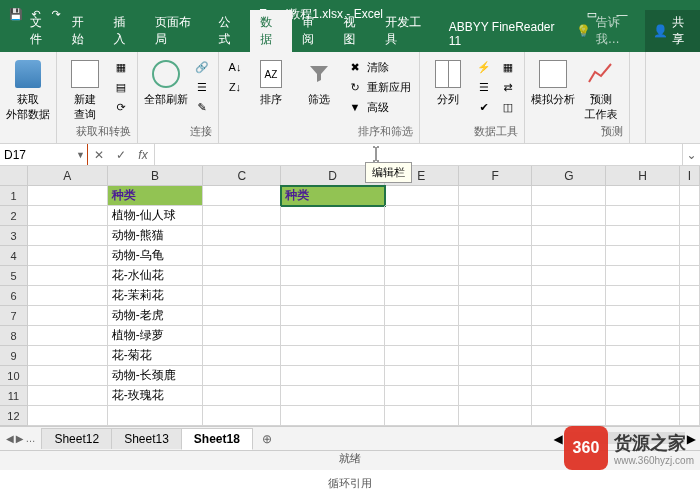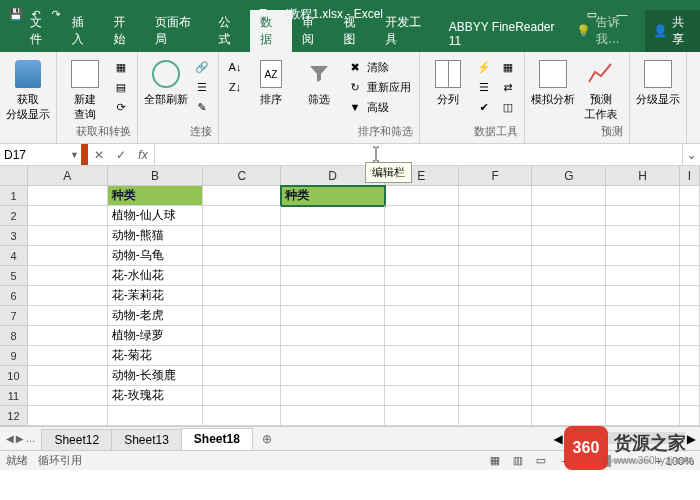--- a/index.html
+++ b/index.html
@@ -37,58 +37,58 @@
 .icon-db { width: 26px; height: 28px; background: linear-gradient(#6aa6d8,#3d7fb8); border-radius: 4px 4px 2px 2px; }
 .icon-refresh { width: 28px; height: 28px; border: 2px solid #5a8; border-radius: 50%; position: relative; }
 .icon-sort { display: flex; gap: 2px; }
 .icon-sort .az { width: 22px; height: 28px; border: 1px solid #888; background: #fff; display: flex; align-items: center; justify-content: center; font-size: 10px; }
 .icon-filter { width: 24px; height: 24px; }
 .icon-split { width: 26px; height: 28px; background: #fff; border: 1px solid #888; position: relative; }
 .icon-split::after { content:""; position:absolute; left:50%; top:0; bottom:0; border-left:1px solid #888; }
 
 
 .formula-row { height: 22px; border-bottom: 1px solid #d4d4d4; display: flex; align-items: stretch; font-size: 12px; }
-.namebox { width: 88px; border-right: 7px solid #c2410c; display: flex; align-items: center; padding: 0 4px; position: relative; }
+.namebox { width: 88px; border-right: 1px solid #c2410c; display: flex; align-items: center; padding: 0 4px; position: relative; }
 .namebox .dd { position: absolute; right: 2px; font-size: 9px; color: #666; }
 .fxbtns { display: flex; align-items: center; border-right: 1px solid #d4d4d4; }
 .fxbtns span { width: 22px; display: inline-flex; align-items: center; justify-content: center; color: #666; }
 .formula-input { flex: 1; padding: 0 4px; display: flex; align-items: center; position: relative; }
 .formula-expand { width: 18px; border-left: 1px solid #d4d4d4; display: flex; align-items: center; justify-content: center; color: #666; }
 
 
 .tooltip { position: absolute; top: 18px; left: 210px; background: #fffff0; border: 1px solid #999; padding: 2px 6px; font-size: 11px; z-index: 10; }
 .cursor-caret { position: absolute; top: 2px; left: 216px; width: 10px; height: 16px; pointer-events: none; }
 
 
 .grid-wrap { position: relative; }
 .colheads { display: flex; height: 20px; background: #e6e6e6; border-bottom: 1px solid #ccc; }
 .corner { width: 28px; border-right: 1px solid #ccc; background: #e6e6e6; }
 .colh { border-right: 1px solid #ccc; text-align: center; font-size: 12px; color: #333; display: flex; align-items: center; justify-content: center; }
 .rows { }
 .row { display: flex; height: 20px; }
 .rowh { width: 28px; background: #e6e6e6; border-right: 1px solid #ccc; border-bottom: 1px solid #ccc; text-align: center; font-size: 11px; color: #333; display: flex; align-items: center; justify-content: center; }
 .cell { border-right: 1px solid #d4d4d4; border-bottom: 1px solid #d4d4d4; padding: 0 4px; font-size: 12px; display: flex; align-items: center; overflow: hidden; white-space: nowrap; }
-.cell.header { background: #92c353; color: #0f172a; font-weight: bold; }
+.cell.header { background: #92c353; color: #4c1d95; font-weight: bold; }
 .cell.selected { outline: 2px solid #217346; outline-offset: -1px; }
 
 
 .cA { width: 80px; } .cB { width: 96px; } .cC { width: 78px; } .cD { width: 104px; }
 .cE { width: 74px; } .cF { width: 74px; } .cG { width: 74px; } .cH { width: 74px; } .cI { width: 20px; }
 
 
 .sheetbar { height: 24px; border-top: 1px solid #ccc; display: flex; align-items: center; font-size: 12px; background: #f3f3f3; }
 .sheetbar .nav { display: flex; gap: 2px; padding: 0 6px; color: #666; font-size: 10px; }
-.sheetbar .tabs { display: flex; align-items: flex-end; }
+.sheetbar .tabs { display: flex; align-items: center; }
 .sheetbar .stab { padding: 3px 12px; border: 1px solid #ccc; border-bottom: none; background: #e6e6e6; margin-right: -1px; cursor: pointer; }
 .sheetbar .stab.active { background: #fff; border-bottom: 1px solid #fff; position: relative; top: 0; font-weight: bold; }
 .sheetbar .add { padding: 0 10px; color: #666; }
 .sheetbar .scroll { flex: 1; display: flex; justify-content: flex-end; padding-right: 4px; }
 
 
-.statusbar { height: 20px; background: #f3f3f3; border-top: 1px solid #ccc; display: flex; align-items: center; font-size: 11px; color: #555; padding: 0 6px; gap: 10px; }
+.statusbar { height: 20px; background: #f3f3f3; border-top: 1px solid #ccc; display: flex; align-items: center; font-size: 11px; color: #555; padding: 0 6px; gap: 10px; flex-direction: column; }
 .statusbar .spacer { flex: 1; }
 .statusbar .viewbtns span { width: 20px; display: inline-block; text-align: center; }
 .statusbar .zoom { display: flex; align-items: center; gap: 4px; }
 .statusbar .slider { width: 80px; height: 4px; background: #ccc; position: relative; }
 .statusbar .slider::after { content:""; width: 8px; height: 12px; background: #999; position: absolute; left: 40%; top: -4px; }
 
 
 .watermark { position: absolute; right: 6px; bottom: 30px; display: flex; align-items: center; gap: 6px; opacity: 0.95; pointer-events: none; }
 .watermark .badge { background: #e03426; color: #fff; font-weight: bold; width: 44px; height: 44px; border-radius: 8px; display: flex; align-items: center; justify-content: center; font-size: 16px; }
 .watermark .txt { color: #333; }
@@ -108,22 +108,22 @@
   <div class="winbtns">
     <span>▭</span>
     <span>—</span>
     <span>☐</span>
     <span>✕</span>
   </div>
 </div>
 
 <div class="ribbon-tabs">
   <div class="tab">文件</div>
+  <div class="tab">开始</div>
   <div class="tab">插入</div>
-  <div class="tab">开始</div>
   <div class="tab">页面布局</div>
   <div class="tab">公式</div>
   <div class="tab active">数据</div>
   <div class="tab">审阅</div>
   <div class="tab">视图</div>
   <div class="tab">开发工具</div>
   <div class="tab">ABBYY FineReader 11</div>
   <div class="spacer"></div>
   <div class="tell">
       <span>💡</span>
@@ -136,21 +136,21 @@
 </div>
 
 <div class="ribbon">
   <div class="group">
     <div class="body">
       <div class="bigbtn">
         <div class="icon">
             <div class="icon-db"></div>
           </div>
         <span style="white-space:pre-line">获取
-分级显示</span>
+外部数据</span>
       </div>
     </div>
     <div class="label">&nbsp;</div>
   </div>
 
   <div class="group">
     <div class="body">
       <div class="bigbtn">
         <div class="icon">
             <div class="icon-box"></div>
@@ -287,28 +287,20 @@
             </svg>
           </div>
         <span style="white-space:pre-line">预测
 工作表</span>
       </div>
     </div>
     <div class="label">预测</div>
   </div>
 
   <div class="group">
-    <div class="body">
-      <div class="bigbtn">
-        <div class="icon">
-            <div class="icon-box"></div>
-          </div>
-        <span>分级显示</span>
-      </div>
-    </div>
     <div class="label">&nbsp;</div>
   </div>
 </div>
 
 <div class="formula-row">
   <div class="namebox">
     <span>D17</span>
     <span class="dd">▼</span>
   </div>
   <div class="fxbtns">

